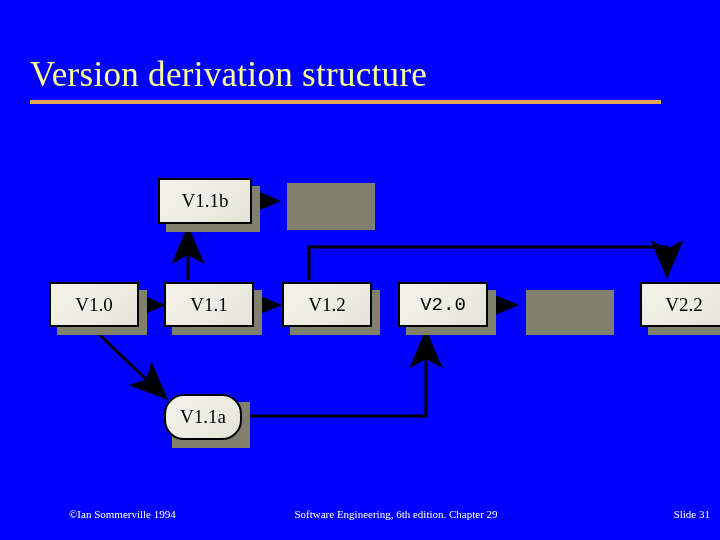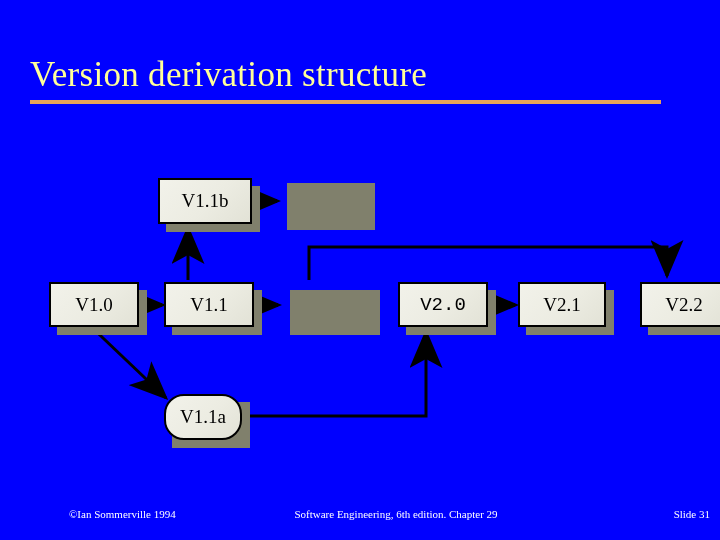--- a/index.html
+++ b/index.html
@@ -167,22 +167,22 @@
     <div class="shadow" style="left:156px;top:140px;width:90px;height:45px;"></div>
     <div class="shadow" style="left:274px;top:140px;width:90px;height:45px;"></div>
     <div class="shadow" style="left:390px;top:140px;width:90px;height:45px;"></div>
     <div class="shadow" style="left:510px;top:140px;width:88px;height:45px;"></div>
     <div class="shadow" style="left:632px;top:140px;width:88px;height:45px;"></div>
     <div class="shadow" style="left:156px;top:252px;width:78px;height:46px;"></div>
 
     <div class="node" style="left:142px;top:28px;width:94px;height:46px;">V1.1b</div>
     <div class="node" style="left:33px;top:132px;width:90px;height:45px;text-align:center;">V1.0</div>
     <div class="node" style="left:148px;top:132px;width:90px;height:45px;">V1.1</div>
+    <div class="node" style="left:266px;top:132px;width:90px;height:45px;">V1.2</div>
     <div class="node" style="left:382px;top:132px;width:90px;height:45px;font-family:Liberation Mono, monospace;">V2.0</div>
-    <div class="node" style="left:502px;top:132px;width:88px;height:45px;">V2.1</div>
     <div class="node" style="left:624px;top:132px;width:88px;height:45px;">V2.2</div>
     <div class="node" style="left:148px;top:244px;width:78px;height:46px;border-radius:20px;">V1.1a</div>
 
   </div>
 
   <div id="footer">
     <span class="f-left">©Ian Sommerville 1994</span>
     <span class="f-center">Software Engineering, 6th edition. Chapter 29</span>
     <span class="f-right">Slide 31</span>
   </div>

